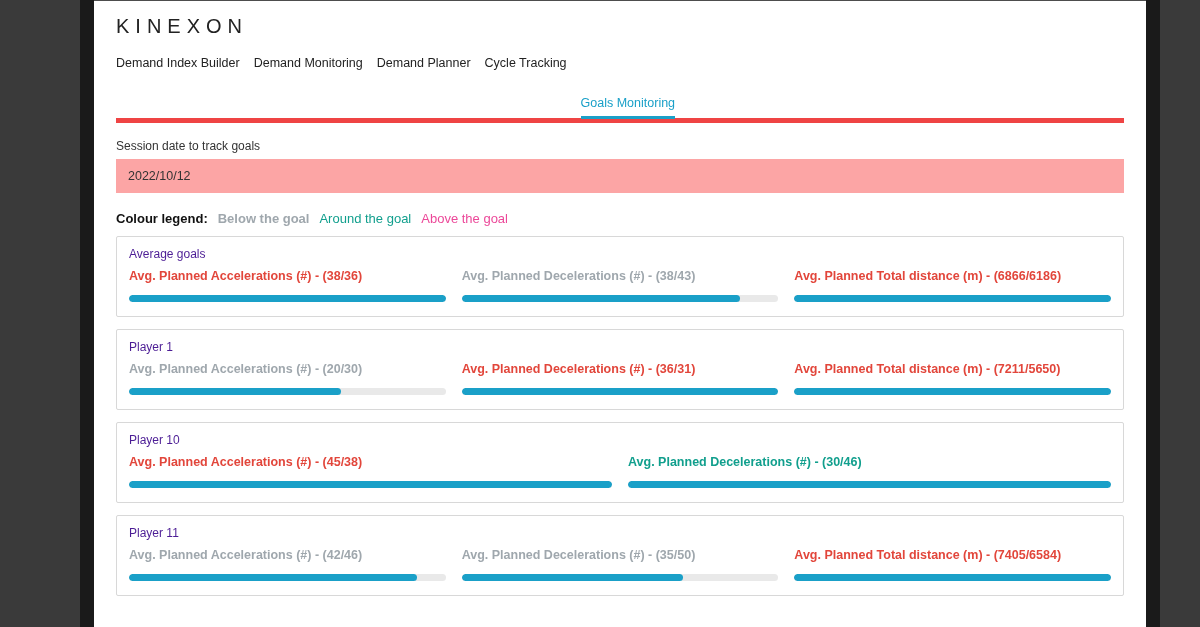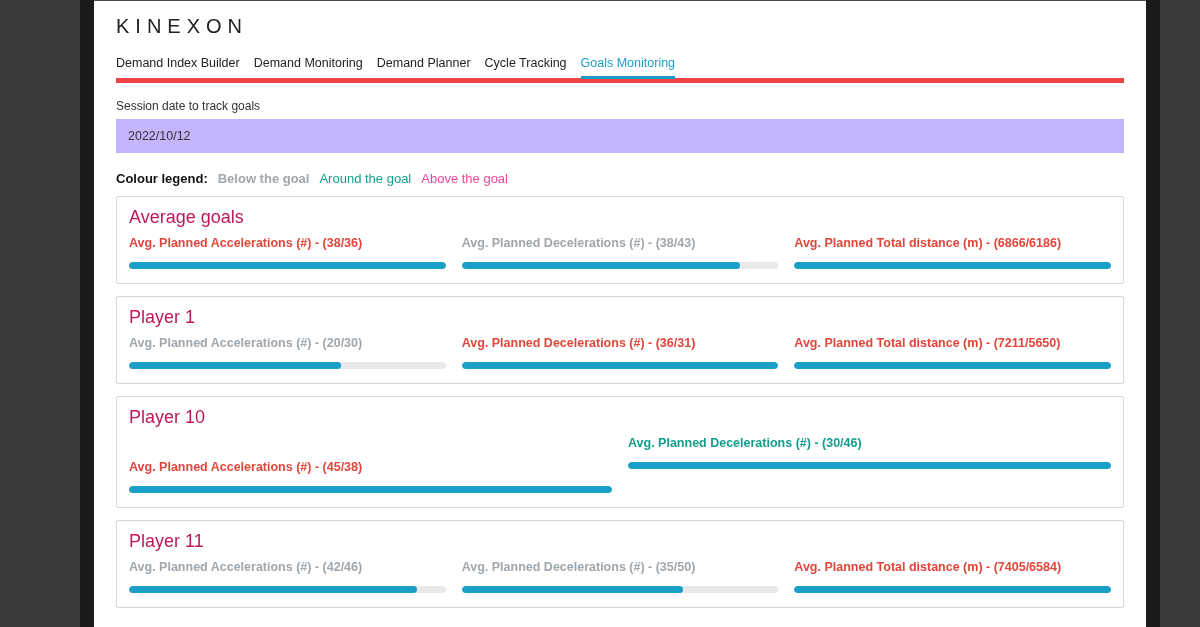--- a/index.html
+++ b/index.html
@@ -44,37 +44,38 @@
     font-size: 12.5px;
     color: #222;
   }
   .tab {
     padding: 6px 0 8px 0;
     cursor: pointer;
     position: relative;
   }
   .tab.active {
     color: #1aa0c8;
+    margin-top: 40px;
   }
   .tab.active::after {
     content:"";
     position:absolute;
     left:0; right:0; bottom:-1px;
     height:3px; background:#1aa0c8;
   }
 
   .session-label {
     margin-top: 16px;
     font-size: 12px;
     color: #333;
     margin-bottom: 6px;
   }
   .date-field {
     width: 100%;
-    background: #c4b5fd;
+    background: #fca5a5;
     border: none;
     padding: 10px 12px;
     font-size: 12.5px;
     color: #333;
     outline: none;
   }
 
   .legend {
     margin-top: 18px;
     font-size: 13px;
@@ -90,22 +91,22 @@
   .c-around { color: #119f8d; }
   .c-above  { color: #ec4899; }
 
   .card {
     border: 1px solid #d8d8d8;
     border-radius: 2px;
     padding: 10px 12px 14px 12px;
     margin-bottom: 12px;
   }
   .card-title {
-    font-size: 18px;
-    color: #be185d;
+    font-size: 12px;
+    color: #4c1d95;
     margin-bottom: 8px;
   }
   .metrics {
     display: flex;
     gap: 16px;
   }
   .metric {
     flex: 1;
     min-width: 0;
   }
@@ -207,21 +208,21 @@
                 <div class="bar-track">
                   <div class="bar-fill" style="width: 100%;"></div>
                 </div>
               </div>
             </div>
           </div>
           <div class="card">
             <div class="card-title">Player 10</div>
             <div class="metrics">
               <div class="metric">
-                <div class="metric-label" style="color: rgb(226, 70, 59); margin-top: 24px;">Avg. Planned Accelerations (#) - (45/38)</div>
+                <div class="metric-label" style="color: rgb(226, 70, 59);">Avg. Planned Accelerations (#) - (45/38)</div>
                 <div class="bar-track">
                   <div class="bar-fill" style="width: 100%;"></div>
                 </div>
               </div>
               <div class="metric">
                 <div class="metric-label" style="color: rgb(17, 159, 141);">Avg. Planned Decelerations (#) - (30/46)</div>
                 <div class="bar-track">
                   <div class="bar-fill" style="width: 100%;"></div>
                 </div>
               </div>

